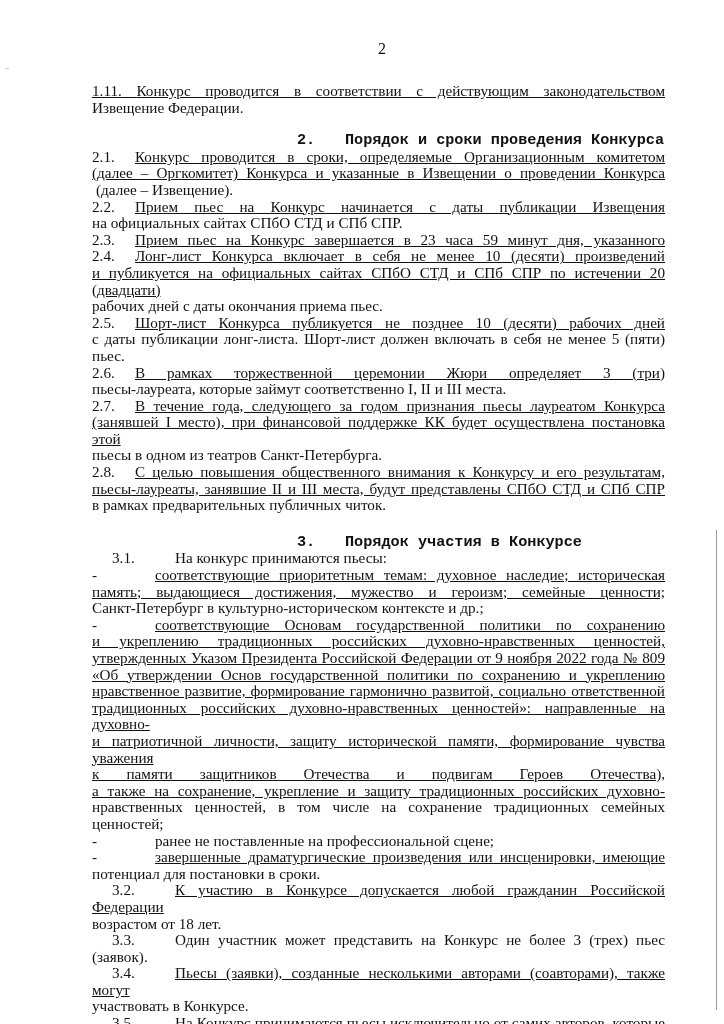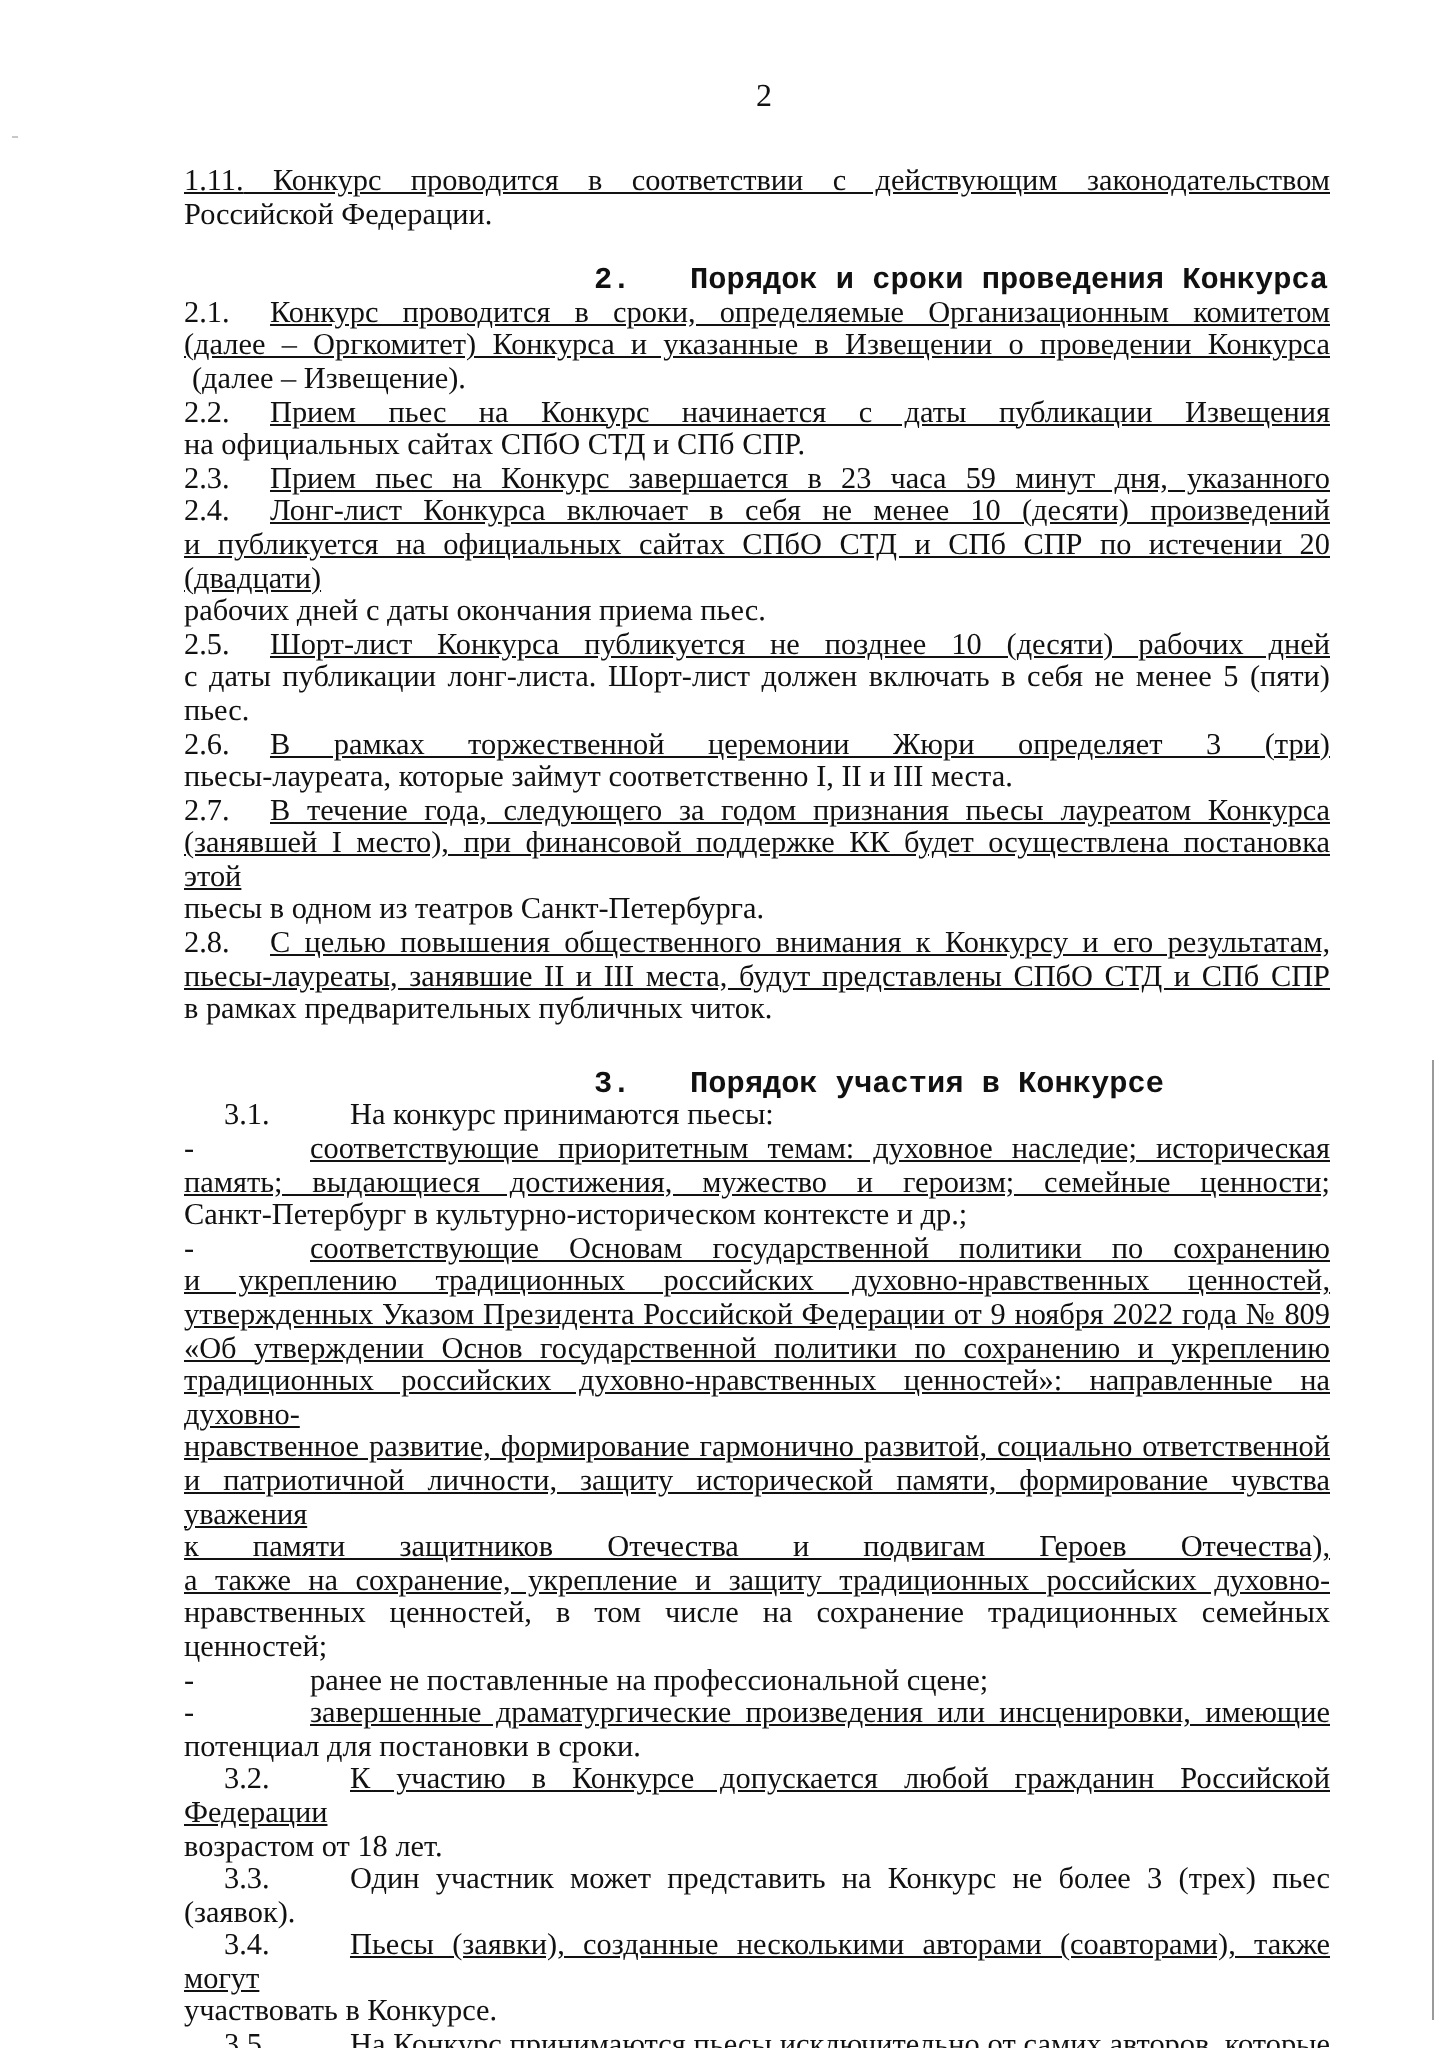--- a/index.html
+++ b/index.html
@@ -34,21 +34,21 @@
 
 <div class="page">
   <div class="speck"></div>
   <div class="edge-line"></div>
 
   <div class="page-num">2</div>
 
   <div class="body">
 
     <p class="p j"><span>1.11.</span> <span>Конкурс проводится в соответствии с действующим законодательством</span></p>
-    <p class="p">Российской Федерации.</p>
+    <p class="p">Извещение Федерации.</p>
 
     <div class="gap1"></div>
     <p class="h"><span class="hn">2.</span><span>Порядок и сроки проведения Конкурса</span></p>
 
     <div>
       <p class="p j"><span class="num n1">2.1.</span><span>Конкурс проводится в сроки, определяемые Организационным комитетом</span></p>
       <p class="p j">(далее – Оргкомитет) Конкурса и указанные в Извещении о проведении Конкурса</p>
       <p class="p indent1"> (далее – Извещение).</p>
     </div>
 
@@ -99,22 +99,22 @@
         <p class="p j"><span class="dash">-</span><span>соответствующие приоритетным темам: духовное наследие; историческая</span></p>
         <p class="p j">память; выдающиеся достижения, мужество и героизм; семейные ценности;</p>
         <p class="p">Санкт-Петербург в культурно-историческом контексте и др.;</p>
       </div>
 
       <div>
         <p class="p j"><span class="dash">-</span><span>соответствующие Основам государственной политики по сохранению</span></p>
         <p class="p j">и укреплению традиционных российских духовно-нравственных ценностей,</p>
         <p class="p j">утвержденных Указом Президента Российской Федерации от 9 ноября 2022 года № 809</p>
         <p class="p j">«Об утверждении Основ государственной политики по сохранению и укреплению</p>
+        <p class="p j">нравственное развитие, формирование гармонично развитой, социально ответственной</p>
         <p class="p j">традиционных российских духовно-нравственных ценностей»: направленные на духовно-</p>
-        <p class="p j">нравственное развитие, формирование гармонично развитой, социально ответственной</p>
         <p class="p j">и патриотичной личности, защиту исторической памяти, формирование чувства уважения</p>
         <p class="p j">к памяти защитников Отечества и подвигам Героев Отечества),</p>
         <p class="p j">а также на сохранение, укрепление и защиту традиционных российских духовно-</p>
         <p class="p">нравственных ценностей, в том числе на сохранение традиционных семейных ценностей;</p>
       </div>
 
       <div>
         <p class="p"><span class="dash">-</span><span>ранее не поставленные на профессиональной сцене;</span></p>
       </div>
 

